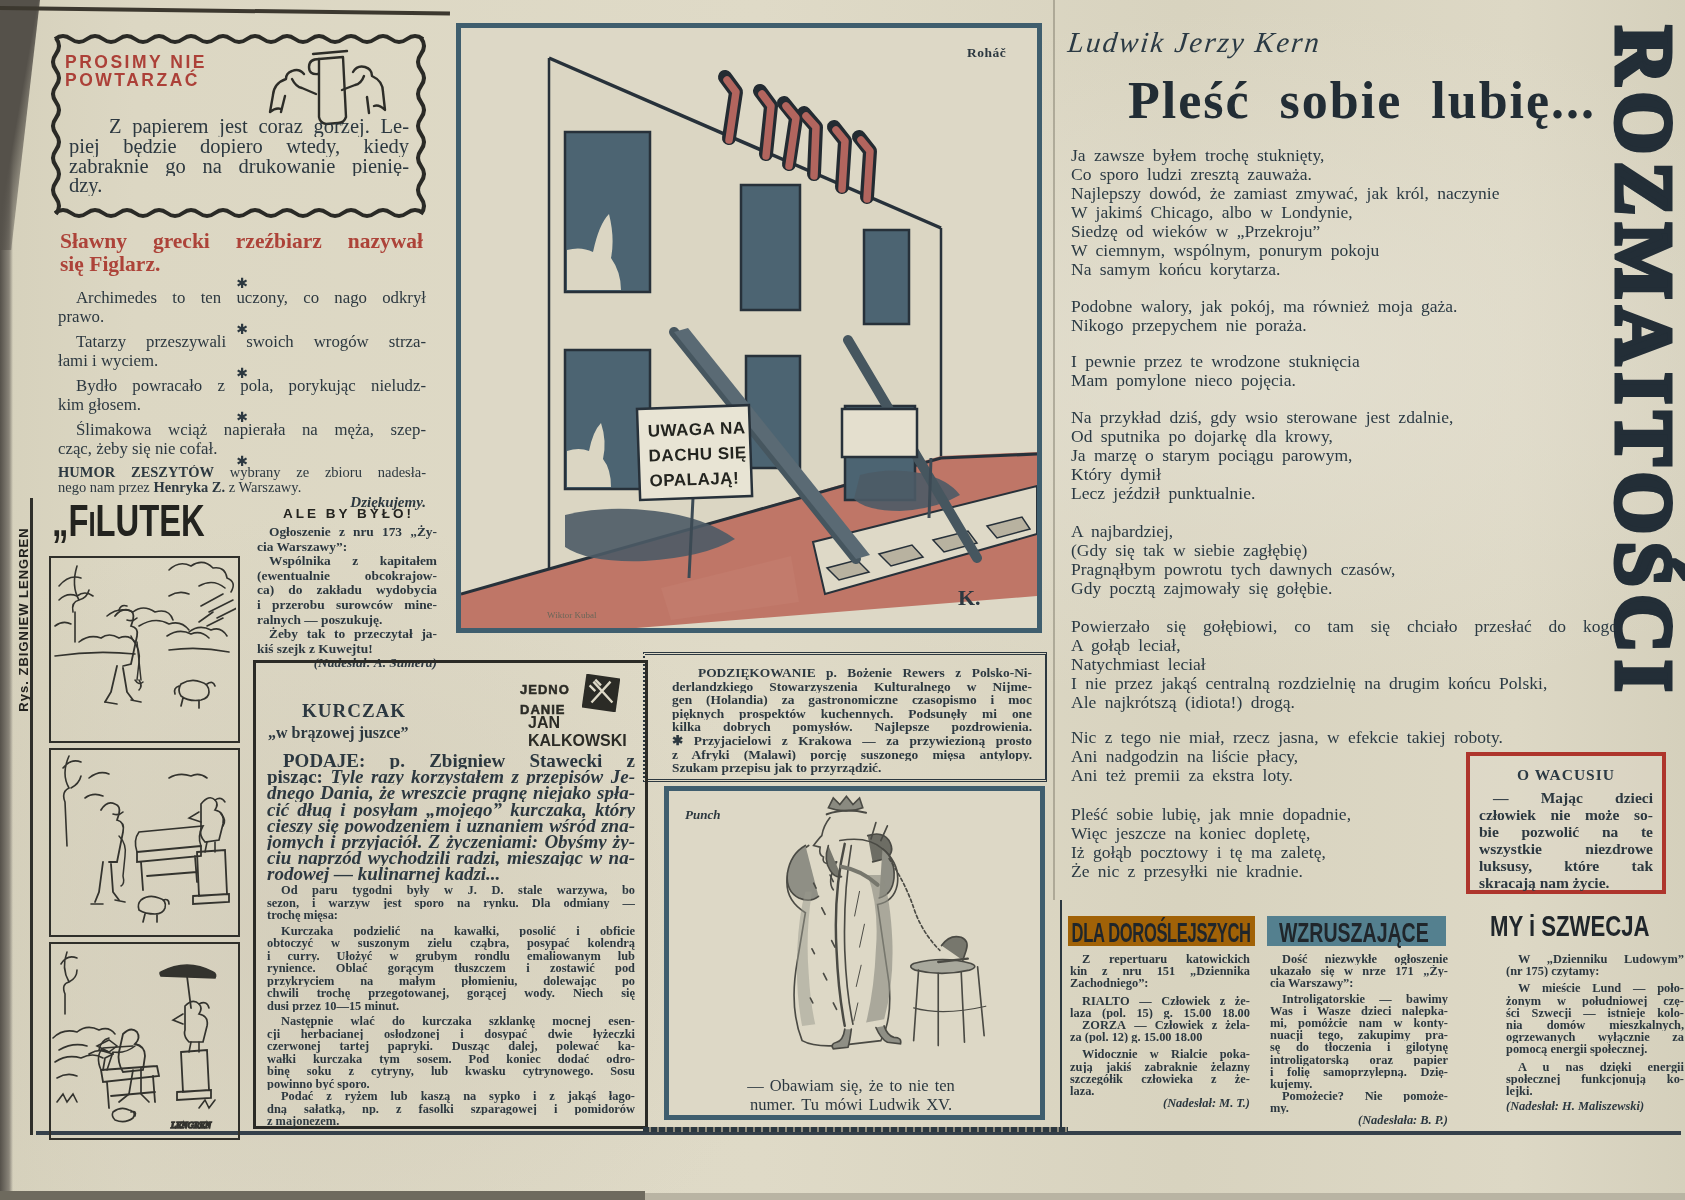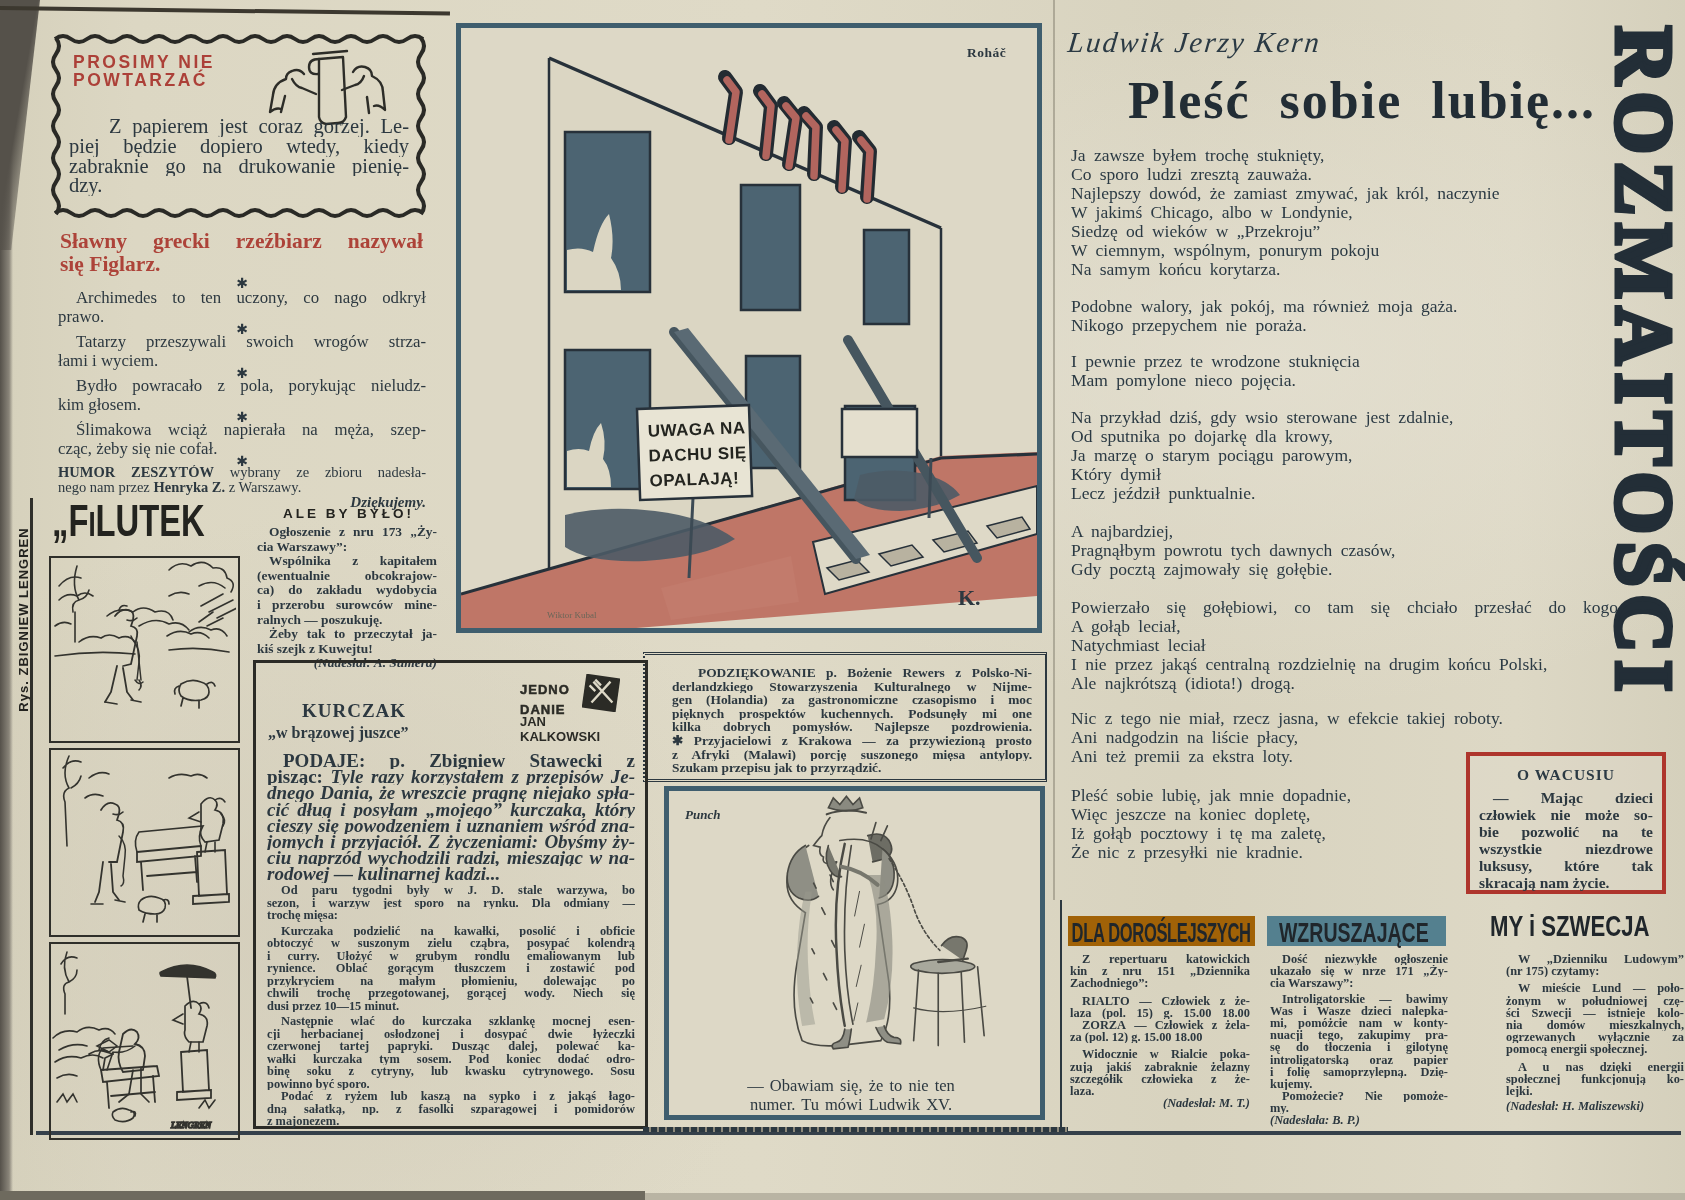--- a/index.html
+++ b/index.html
@@ -39,21 +39,21 @@
 
 <div class="abs" style="left:49px;top:31px;width:379px;height:189px;">
 
  <svg width="379" height="189" style="position:absolute;left:0;top:0;">
   <path d="M6,8 q8,-6 16,0 t16,0 t16,0 t16,0 t16,0 t16,0 t16,0 t16,0 t16,0 t16,0 t16,0 t16,0 t16,0 t16,0 t16,0 t16,0 t16,0 t16,0 t16,0 t16,0 t16,0 t16,0 t16,0" fill="none" stroke="#2a2a26" stroke-width="4"></path>
   <path d="M6,182 q8,-6 16,0 t16,0 t16,0 t16,0 t16,0 t16,0 t16,0 t16,0 t16,0 t16,0 t16,0 t16,0 t16,0 t16,0 t16,0 t16,0 t16,0 t16,0 t16,0 t16,0 t16,0 t16,0 t16,0" fill="none" stroke="#2a2a26" stroke-width="4"></path>
   <path d="M7,7 q6,8 0,16 t0,16 t0,16 t0,16 t0,16 t0,16 t0,16 t0,16 t0,16 t0,16 t0,16" fill="none" stroke="#2a2a26" stroke-width="4"></path>
   <path d="M372,7 q6,8 0,16 t0,16 t0,16 t0,16 t0,16 t0,16 t0,16 t0,16 t0,16 t0,16 t0,16" fill="none" stroke="#2a2a26" stroke-width="4"></path>
  </svg>
 
- <div class="abs" style="left:24px;top:22px;font-family:'Liberation Sans',sans-serif;font-weight:bold;font-size:17.5px;line-height:18px;letter-spacing:2.5px;color:#ac4038;">PROSIMY NIE<br>POWTARZAĆ</div>
+ <div class="abs" style="left:16px;top:22px;font-family:'Liberation Sans',sans-serif;font-weight:bold;font-size:17.5px;line-height:18px;letter-spacing:2.5px;color:#ac4038;">PROSIMY NIE<br>POWTARZAĆ</div>
 
  <svg class="abs" style="left:208px;top:12px;" width="140" height="98" viewBox="0 0 140 98">
   <g fill="none" stroke="#2d2d28" stroke-width="2.4" stroke-linecap="round" stroke-linejoin="round">
    <path d="M62,16 l24,-2 l3,60 q-2,6 -8,6 l-12,1 q-6,-1 -7,-7 z"></path>
    <path d="M56,11 l34,-3"></path>
    <path d="M62,16 q-10,0 -10,8 q0,8 9,7"></path>
    <path d="M47,31 q-5,-6 -12,-3 q-6,2 -6,8 q-12,4 -13,16 l-3,17 q6,-5 11,-3"></path>
    <path d="M35,36 q4,8 10,9 l14,6"></path>
    <path d="M24,69 l4,-16"></path>
    <path d="M96,29 q4,-7 12,-5 q7,2 7,9 q11,5 11,16 l2,18 q-6,-6 -11,-4"></path>
@@ -220,20 +220,21 @@
  <span class="ll">I pewnie przez te wrodzone stuknięcia</span>
  <span class="ll">Mam pomylone nieco pojęcia.</span>
  <div style="height:18px;"></div>
  <span class="ll">Na przykład dziś, gdy wsio sterowane jest zdalnie,</span>
  <span class="ll">Od sputnika po dojarkę dla krowy,</span>
  <span class="ll">Ja marzę o starym pociągu parowym,</span>
  <span class="ll">Który dymił</span>
  <span class="ll">Lecz jeździł punktualnie.</span>
  <div style="height:19px;"></div>
  <span class="ll">A najbardziej,</span>
+ <span class="ll">(Gdy się tak w siebie zagłębię)</span>
  <span class="ll">Pragnąłbym powrotu tych dawnych czasów,</span>
  <span class="ll">Gdy pocztą zajmowały się gołębie.</span>
  <div style="height:19px;"></div>
  <span class="ll" style="word-spacing:12.5px;">Powierzało się gołębiowi, co tam się chciało przesłać do kogo,</span>
  <span class="ll">A gołąb leciał,</span>
  <span class="ll">Natychmiast leciał</span>
  <span class="ll">I nie przez jakąś centralną rozdzielnię na drugim końcu Polski,</span>
  <span class="ll">Ale najkrótszą (idiota!) drogą.</span>
  <div style="height:16px;"></div>
  <span class="ll">Nic z tego nie miał, rzecz jasna, w efekcie takiej roboty.</span>
@@ -266,21 +267,21 @@
 <div class="abs ink" style="left:302px;top:700px;font-size:19px;font-weight:bold;letter-spacing:1px;">KURCZAK</div>
 
 <div class="abs ink" style="left:268px;top:724px;font-size:16px;font-weight:bold;">„w brązowej juszce”</div>
 
 <div class="abs" style="left:520px;top:680px;width:100px;height:60px;">
  <div style="font-family:'Liberation Sans',sans-serif;font-weight:bold;font-size:13px;line-height:20px;color:#2b2b26;letter-spacing:1px;-webkit-text-stroke:0.5px #2b2b26;">JEDNO<br>DANIE</div>
  <svg style="position:absolute;left:62px;top:-6px;" width="38" height="38" viewBox="0 0 40 40">
   <rect x="2" y="2" width="36" height="36" fill="#2b2b26" transform="rotate(8,20,20)"></rect>
   <path d="M10,30 L30,8 M12,8 L32,30 M8,12 l6,6 M14,6 l6,6" stroke="#ddd8c6" stroke-width="2.5" fill="none"></path>
  </svg>
- <div style="position:absolute;left:0px;top:34px;width:100px;font-family:'Liberation Sans',sans-serif;font-weight:bold;font-size:13px;color:#2b2b26;">JAN KALKOWSKI</div>
+ <div style="position:absolute;left:8px;top:34px;width:100px;font-family:'Liberation Sans',sans-serif;font-weight:bold;font-size:16px;color:#2b2b26;">JAN KALKOWSKI</div>
 </div>
 
 <div class="abs ink" style="left:267px;top:753px;width:368px;font-size:19px;line-height:16.2px;--lh:16.2px;font-weight:bold;">
  <span class="jl"><span style="display:inline-block;width:16px;"></span>PODAJE: <b>p. Zbigniew Stawecki</b> z Warszawy,</span>
  <span class="jl">pisząc: <i>Tyle razy korzystałem z przepisów Je-</i></span>
  <span class="jl"><i>dnego Dania, że wreszcie pragnę niejako spła-</i></span>
  <span class="jl"><i>cić dług i posyłam „mojego” kurczaka, który</i></span>
  <span class="jl"><i>cieszy się powodzeniem i uznaniem wśród zna-</i></span>
  <span class="jl"><i>jomych i przyjaciół. Z życzeniami: Obyśmy ży-</i></span>
  <span class="jl"><i>ciu naprzód wychodzili radzi, mieszając w na-</i></span>
@@ -414,21 +415,21 @@
  <span class="jl"><span style="display:inline-block;width:12px;"></span><b>Introligatorskie</b> — bawimy</span>
  <span class="jl">Was i Wasze dzieci nalepka-</span>
  <span class="jl">mi, pomóżcie nam w konty-</span>
  <span class="jl">nuacji tego, zakupimy pra-</span>
  <span class="jl">sę do tłoczenia i gilotynę</span>
  <span class="jl">introligatorską oraz papier</span>
  <span class="jl">i folię samoprzylepną. Dzię-</span>
  <span class="ll">kujemy.</span>
  <span class="jl"><span style="display:inline-block;width:12px;"></span>Pomożecie? Nie pomoże-</span>
  <span class="ll">my.</span>
- <span class="ll" style="text-align:left;font-style:italic;">(Nadesłała: B. P.)</span>
+ <span class="ll" style="text-align:right;font-style:italic;">(Nadesłała: B. P.)</span>
 </div>
 
 <div class="abs ink" style="left:1478px;top:953px;width:178px;font-size:12.4px;line-height:12.2px;--lh:12.2px;font-weight:bold;margin-left:28px;">
  <span class="jl"><span style="display:inline-block;width:12px;"></span>W „Dzienniku Ludowym”</span>
  <span class="ll">(nr 175) czytamy:</span>
  <div style="height:5px;"></div>
  <span class="jl"><span style="display:inline-block;width:12px;"></span>W mieście Lund — poło-</span>
  <span class="jl">żonym w południowej czę-</span>
  <span class="jl">ści Szwecji — istnieje kolo-</span>
  <span class="jl">nia domów mieszkalnych,</span>

